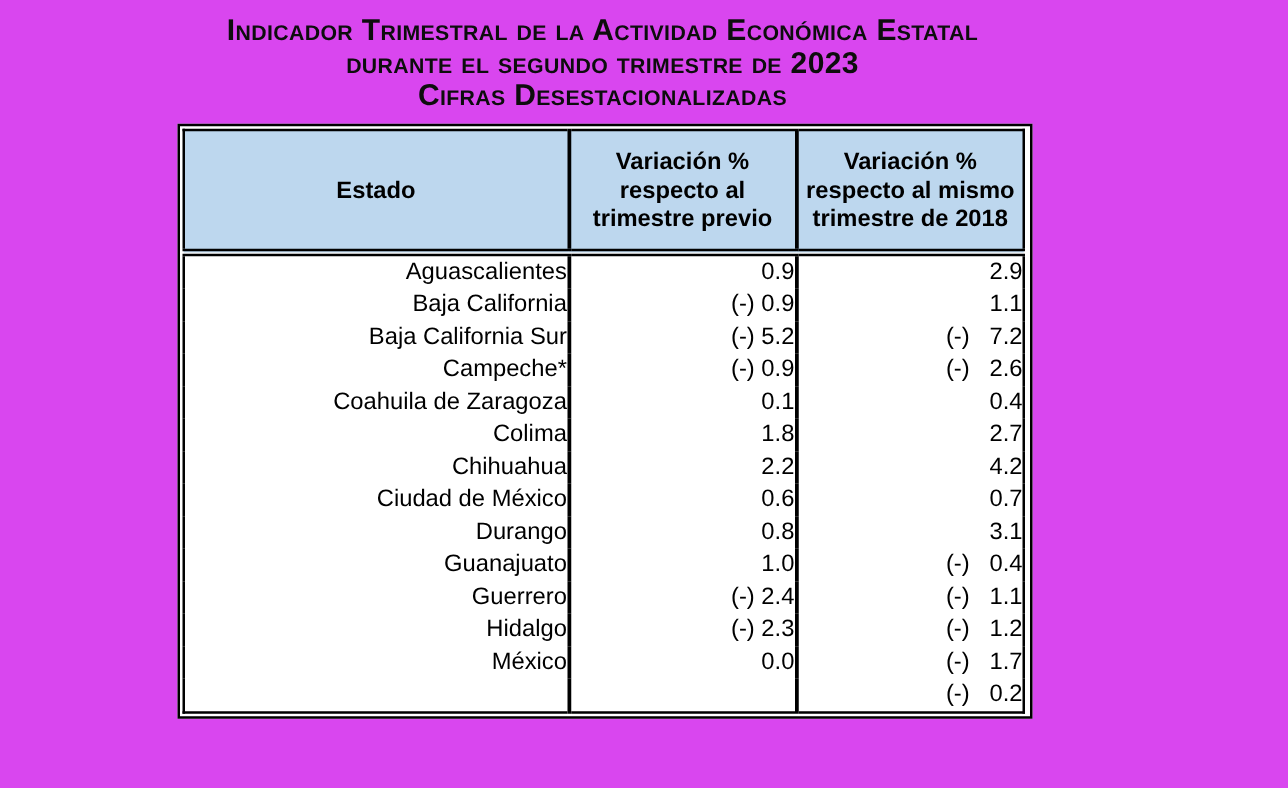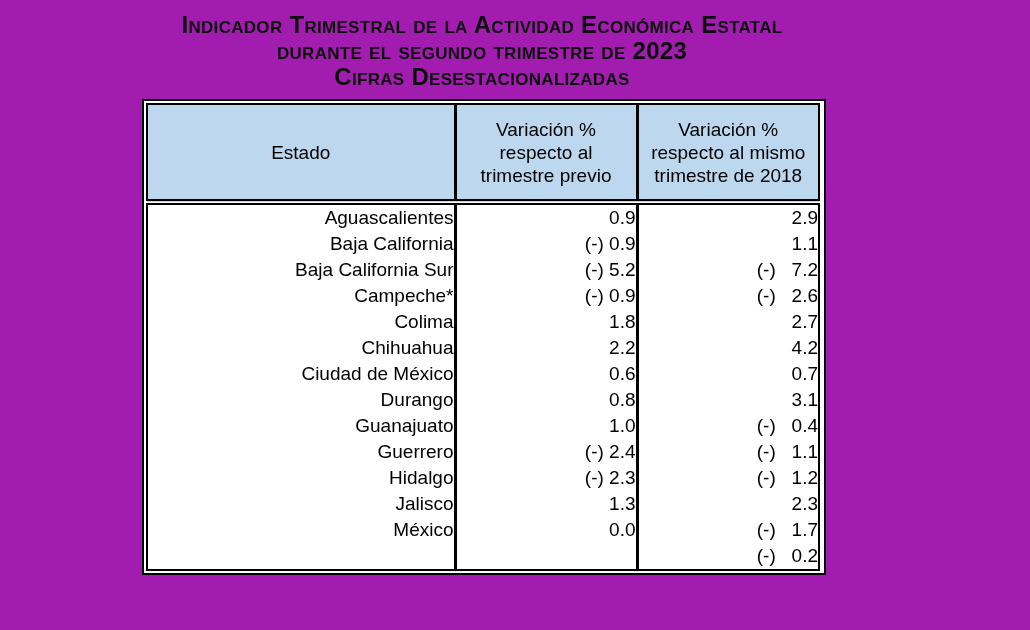--- a/index.html
+++ b/index.html
@@ -7,21 +7,21 @@
     padding: 0;
     background: #ffffff;
     font-family: "Liberation Sans", sans-serif;
     color: #000;
   }
   .page {
     position: relative;
     width: 1030px;
     height: 630px;
     overflow: hidden;
-    background: #a21caf;
+    background: #d946ef;
   }
   .title-block {
     position: absolute;
     top: 12px;
     left: 0;
     width: 964px;
     text-align: center;
   }
   .title-line {
     font-weight: bold;
@@ -42,21 +42,21 @@
     background: #fff;
   }
   table.itaee {
     border-collapse: collapse;
     table-layout: fixed;
     width: 672px;
     border: 2px solid var(--border, #000);
   }
   table.itaee th {
     background: var(--header-bg, #BDD7EE);
-    font-weight: normal;
+    font-weight: bold;
     font-size: 19px;
     line-height: 23px;
     text-align: center;
     vertical-align: middle;
     height: 94px;
     padding: 0 4px;
     border-bottom: 6px double var(--border, #000);
   }
   table.itaee td {
     font-size: 19px;
@@ -112,20 +112,25 @@
           <td class="estado">Baja California Sur</td>
           <td class="sep val prev">(-) 5.2</td>
           <td class="sep val yoy">(-)   7.2</td>
         </tr>
         <tr>
           <td class="estado">Campeche*</td>
           <td class="sep val prev">(-) 0.9</td>
           <td class="sep val yoy">(-)   2.6</td>
         </tr>
         <tr>
+          <td class="estado">Coahuila de Zaragoza</td>
+          <td class="sep val prev">0.1</td>
+          <td class="sep val yoy">0.4</td>
+        </tr>
+        <tr>
           <td class="estado">Colima</td>
           <td class="sep val prev">1.8</td>
           <td class="sep val yoy">2.7</td>
         </tr>
         <tr>
           <td class="estado">Chihuahua</td>
           <td class="sep val prev">2.2</td>
           <td class="sep val yoy">4.2</td>
         </tr>
         <tr>
@@ -147,25 +152,20 @@
           <td class="estado">Guerrero</td>
           <td class="sep val prev">(-) 2.4</td>
           <td class="sep val yoy">(-)   1.1</td>
         </tr>
         <tr>
           <td class="estado">Hidalgo</td>
           <td class="sep val prev">(-) 2.3</td>
           <td class="sep val yoy">(-)   1.2</td>
         </tr>
         <tr>
-          <td class="estado">Jalisco</td>
-          <td class="sep val prev">1.3</td>
-          <td class="sep val yoy">2.3</td>
-        </tr>
-        <tr>
           <td class="estado">México</td>
           <td class="sep val prev">0.0</td>
           <td class="sep val yoy">(-)   1.7</td>
         </tr>
         <tr>
           <td class="estado"></td>
           <td class="sep val prev"></td>
           <td class="sep val yoy">(-)   0.2</td>
         </tr>
       </tbody>

